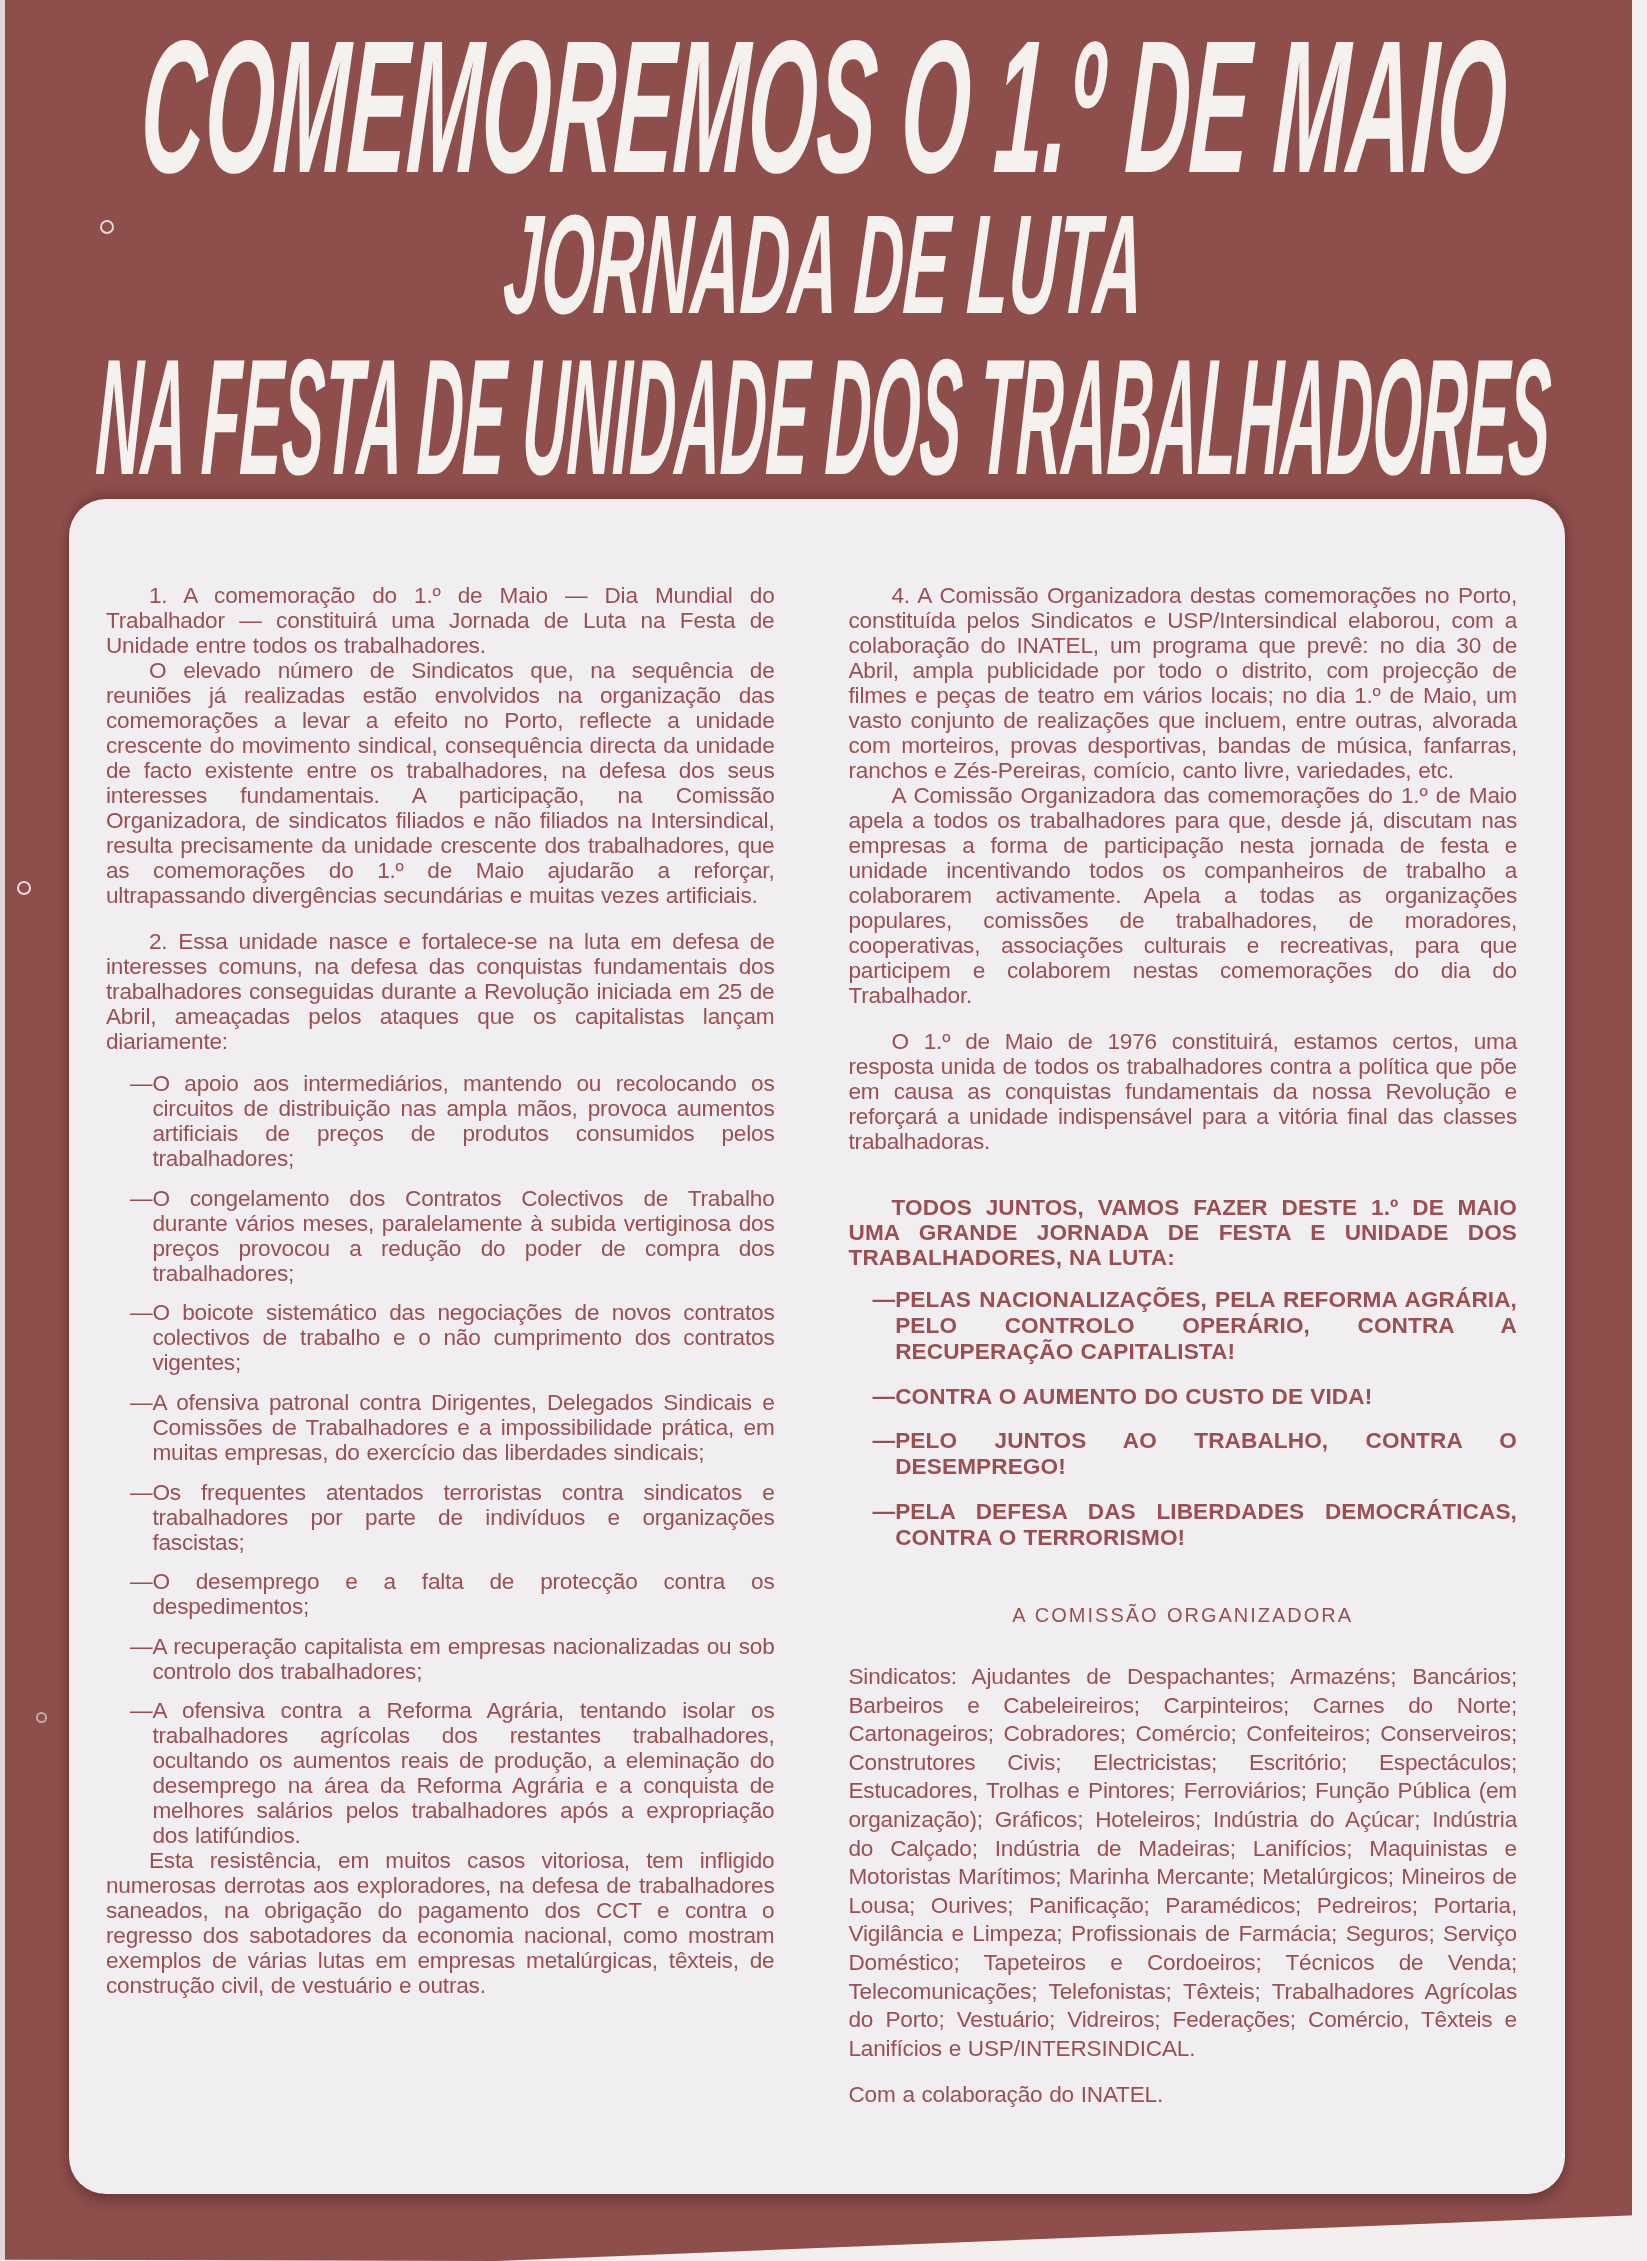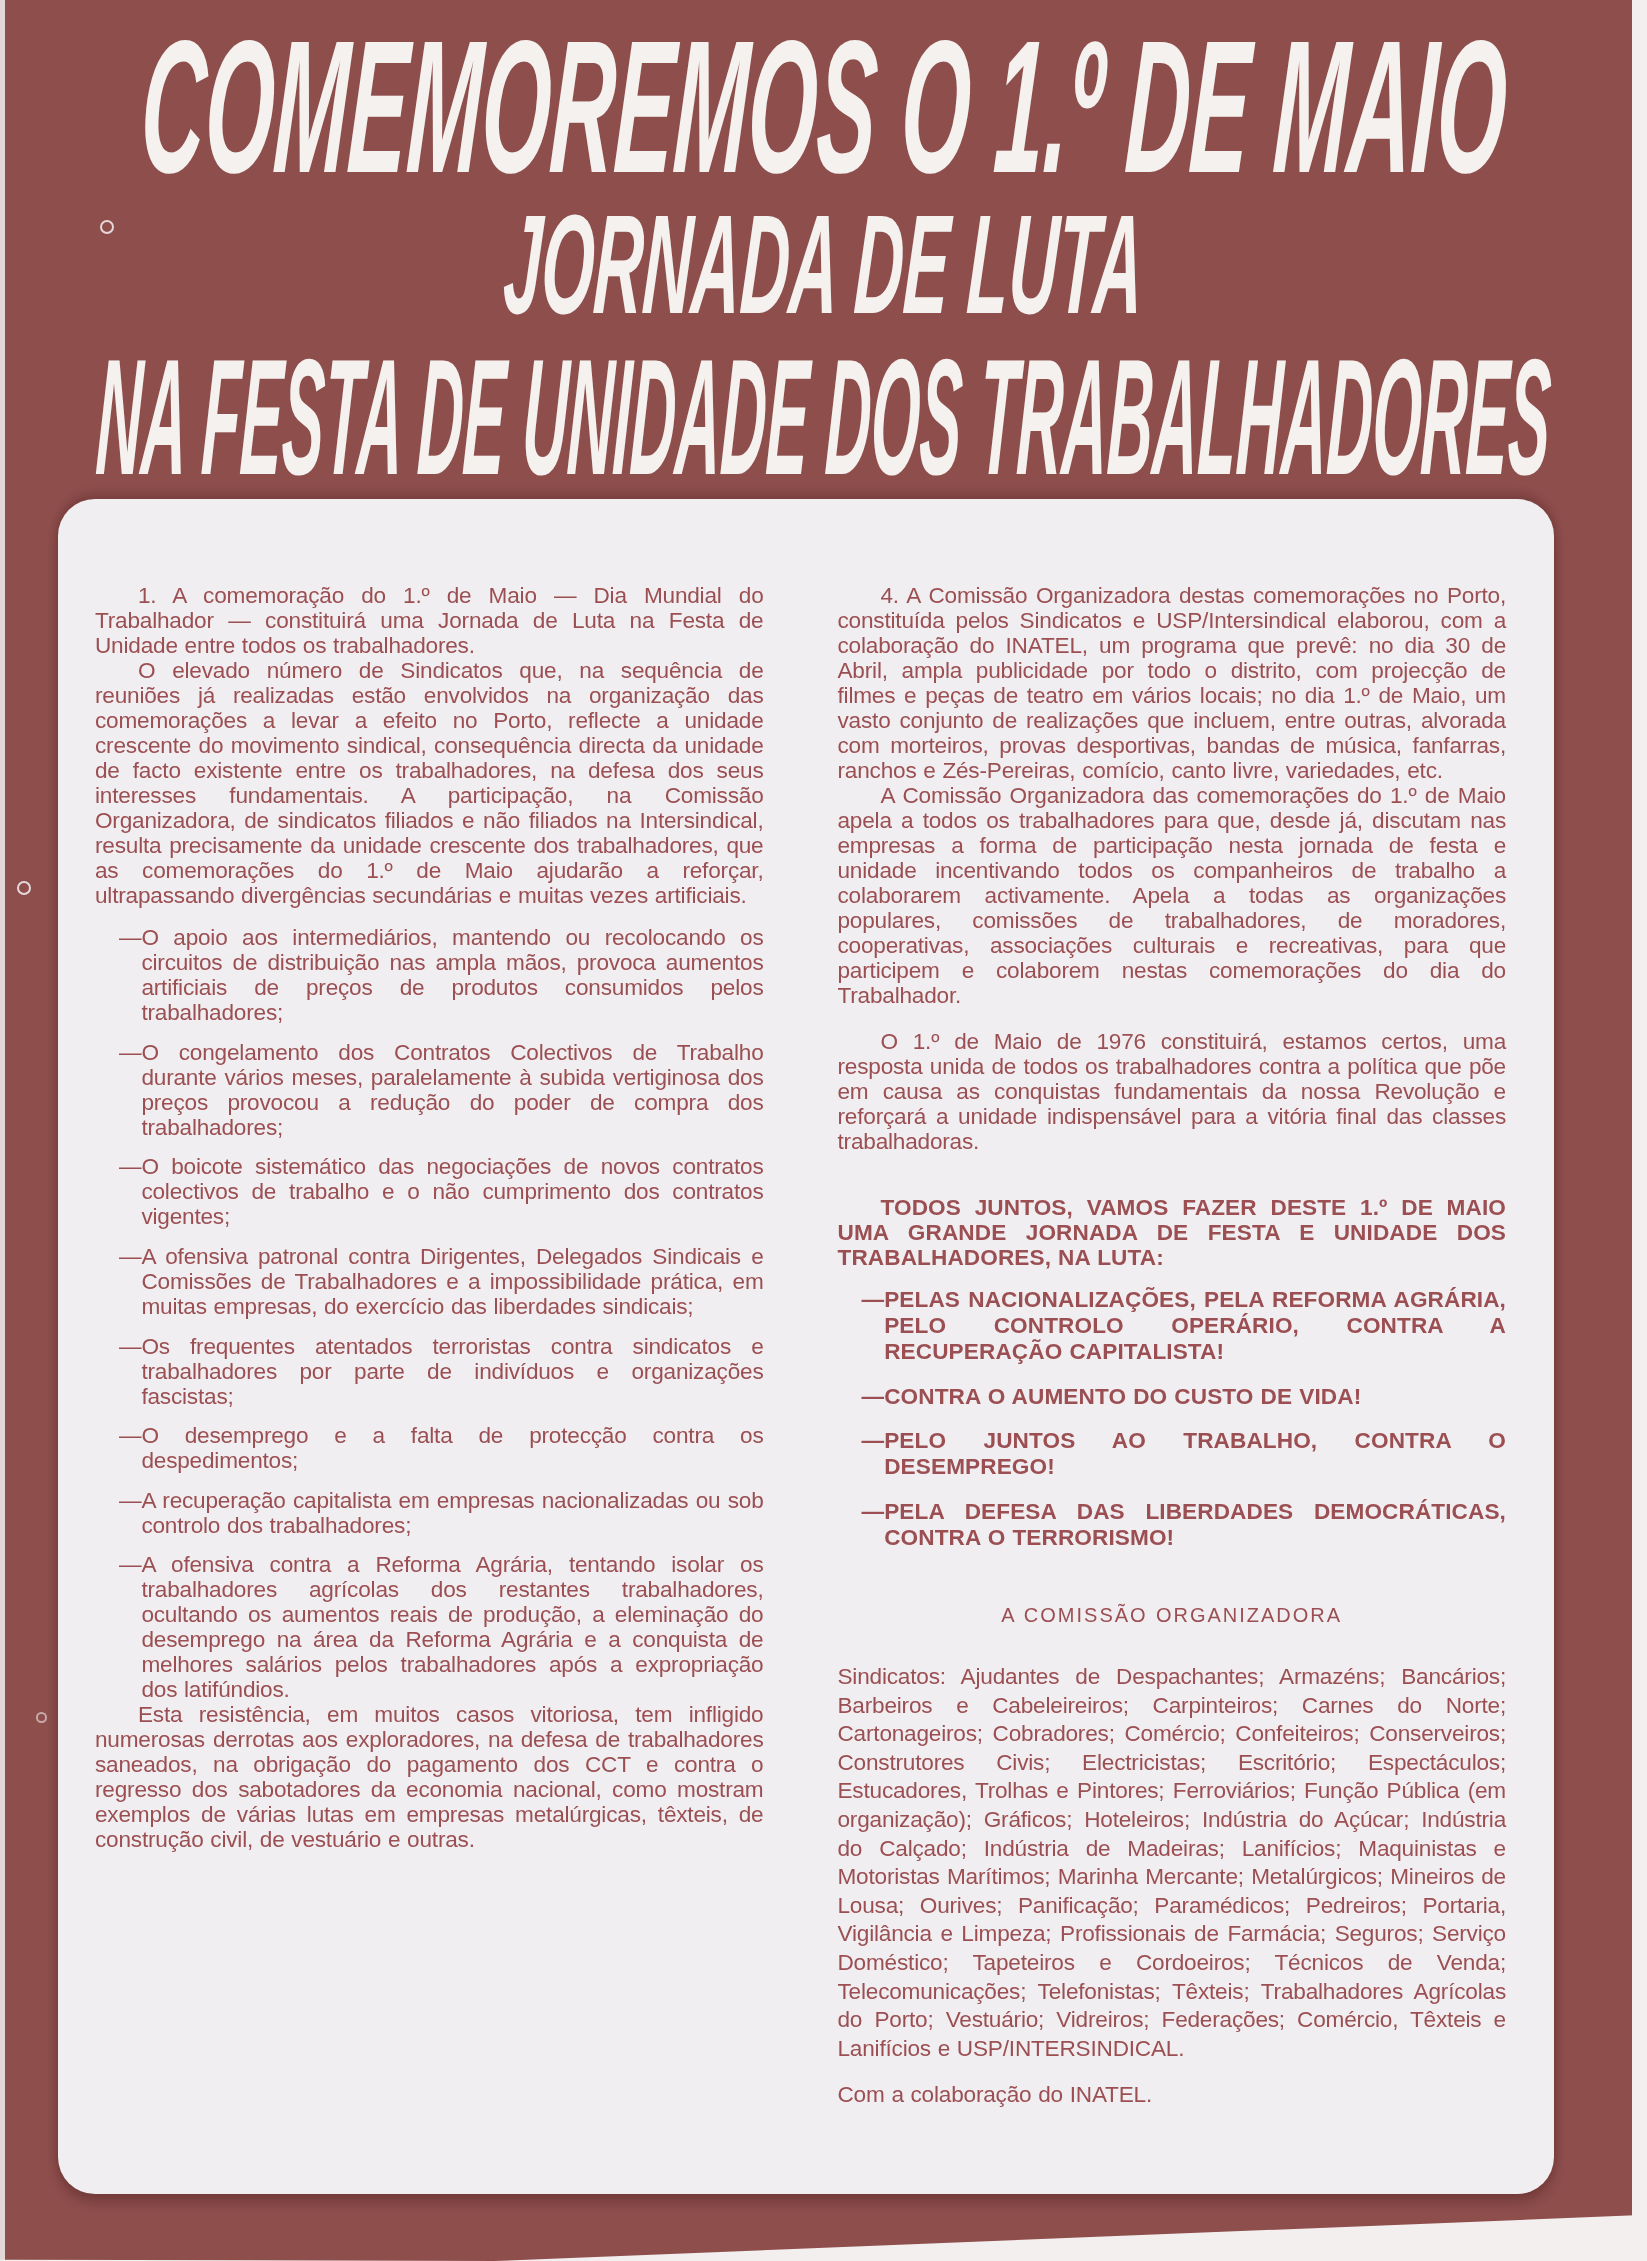--- a/index.html
+++ b/index.html
@@ -27,21 +27,21 @@
     padding-top:17.3px;box-sizing:border-box;
     color:#f4f1ee;
   }
   .masthead .hline{white-space:nowrap;font-weight:bold;font-style:italic;line-height:.95;}
   .hl1{font-size:189px;transform:scaleX(.47) skewX(-6deg);}
   .hl2{font-size:141px;margin-top:1.3px;transform:scaleX(.48) skewX(-6deg);}
   .hl3{font-size:165px;margin-top:6.6px;transform:scaleX(.38) skewX(-6deg);}
 
   
   .panel{
-    position:absolute;left:58px;top:499px;width:1496px;height:1695px;
+    position:absolute;left:69px;top:499px;width:1496px;height:1695px;
     background:#f0eef1;border-radius:37px;
     box-shadow:0 -5.3px 8px rgba(60,20,20,.22), 0 8px 10.6px rgba(60,20,20,.30);
     box-sizing:border-box;
     overflow:hidden;
   }
   .cols{
     display:flex;gap:74px;
     padding:84px 48px 26.6px 37px;
     color:#9b4f52;
     font-size:22.6px;line-height:25px;
@@ -76,20 +76,21 @@
     <div class="hline hl1">COMEMOREMOS O 1.º DE MAIO</div>
     <div class="hline hl2">JORNADA DE LUTA</div>
     <div class="hline hl3">NA FESTA DE UNIDADE DOS TRABALHADORES</div>
   </div>
 
   <div class="panel">
     <div class="cols">
       <div class="col" id="col-left">
           <p class="blk p">1. A comemoração do 1.º de Maio — Dia Mundial do Trabalhador — constituirá uma Jornada de Luta na Festa de Unidade entre todos os trabalhadores.</p>
           <p class="blk p">O elevado número de Sindicatos que, na sequência de reuniões já realizadas estão envolvidos na organização das comemorações a levar a efeito no Porto, reflecte a unidade crescente do movimento sindical, consequência directa da unidade de facto existente entre os trabalhadores, na defesa dos seus interesses fundamentais. A participação, na Comissão Organizadora, de sindicatos filiados e não filiados na Intersindical, resulta precisamente da unidade crescente dos trabalhadores, que as comemorações do 1.º de Maio ajudarão a reforçar, ultrapassando divergências secundárias e muitas vezes artificiais.</p>
+          <p class="blk p-num">2. Essa unidade nasce e fortalece-se na luta em defesa de interesses comuns, na defesa das conquistas fundamentais dos trabalhadores conseguidas durante a Revolução iniciada em 25 de Abril, ameaçadas pelos ataques que os capitalistas lançam diariamente:</p>
           <div class="blk bullet">
             <span class="mark">—</span>
             <span class="btxt">O apoio aos intermediários, mantendo ou recolocando os circuitos de distribuição nas ampla mãos, provoca aumentos artificiais de preços de produtos consumidos pelos trabalhadores;</span>
           </div>
           <div class="blk bullet">
             <span class="mark">—</span>
             <span class="btxt">O congelamento dos Contratos Colectivos de Trabalho durante vários meses, paralelamente à subida vertiginosa dos preços provocou a redução do poder de compra dos trabalhadores;</span>
           </div>
           <div class="blk bullet">
             <span class="mark">—</span>

